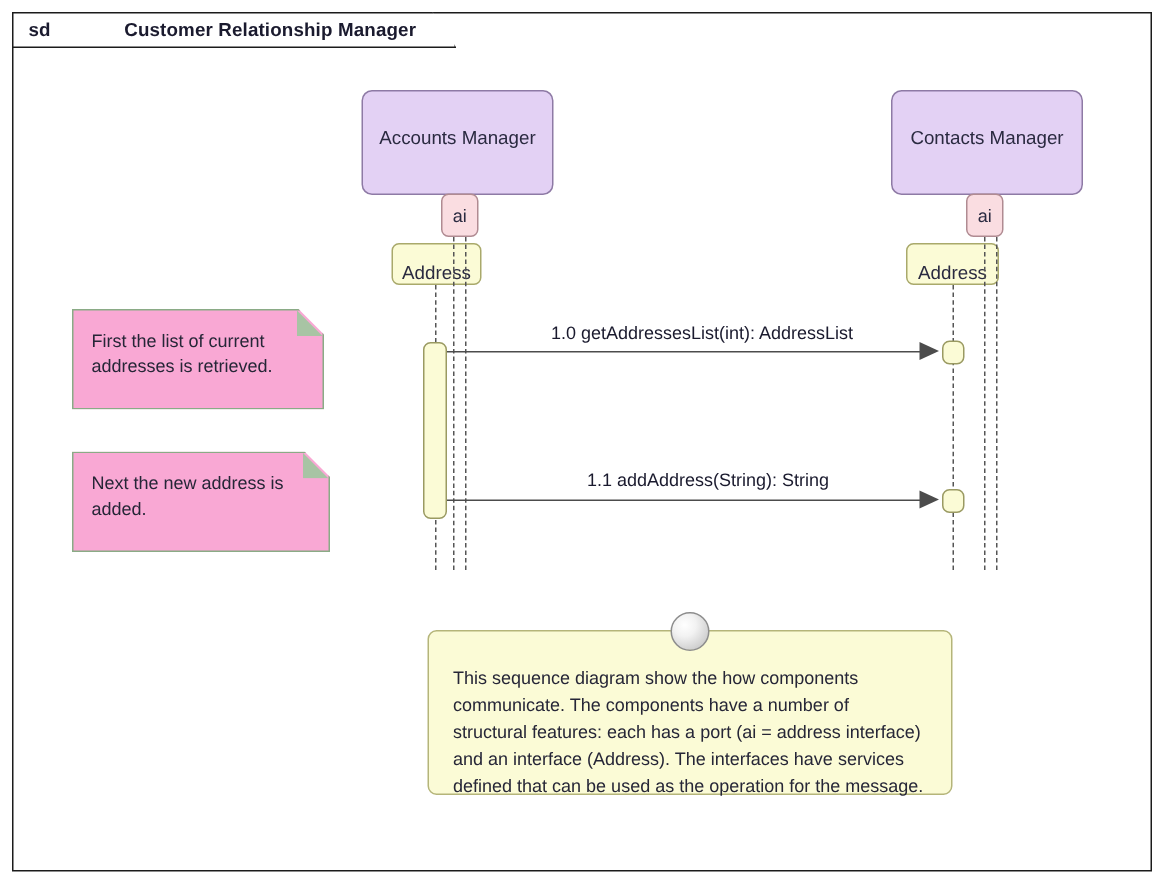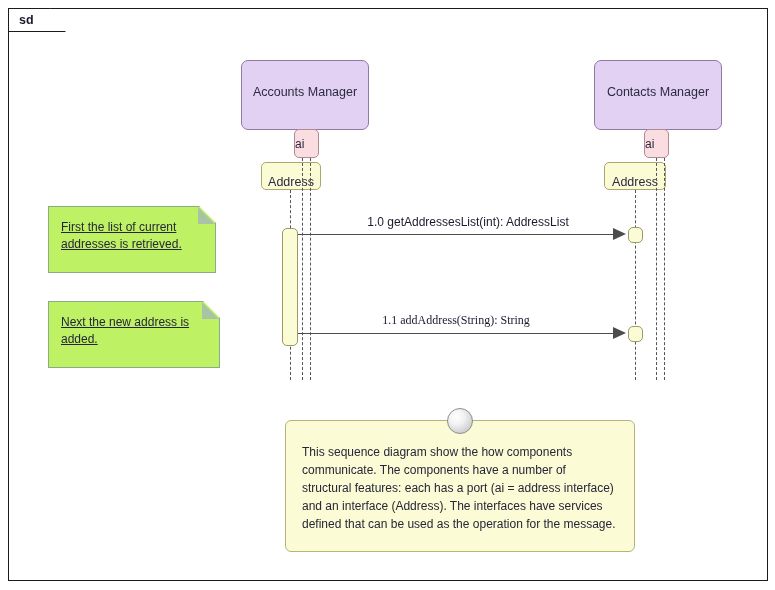--- a/index.html
+++ b/index.html
@@ -71,21 +71,21 @@
   .port-box {
     position: absolute;
     box-sizing: border-box;
     background: #fadde1;
     border: 1px solid #b08b92;
     border-radius: 5px;
     font-size: 12px;
     color: #2a2a40;
     display: flex;
     align-items: center;
-    justify-content: flex-start;
+    justify-content: center;
   }
   .iface-box {
     position: absolute;
     box-sizing: border-box;
     background: #fbfbd6;
     border: 1px solid #a9a96b;
     border-radius: 5px;
     font-size: 12.5px;
     color: #2a2a40;
     display: flex;
@@ -141,24 +141,23 @@
   
   .note {
     position: absolute;
     box-sizing: border-box;
     font-size: 12px;
     line-height: 17px;
     color: #262637;
     padding: 12px 12px 8px 12px;
   }
   .note-green {
-    background: #bef264;
+    background: #f9a8d4;
     border: 1px solid #8aab86;
     clip-path: polygon(0 0, calc(100% - 17px) 0, 100% 17px, 100% 100%, 0 100%);
-    text-decoration: underline;
   }
   .note-fold {
     position: absolute;
     top: 0;
     right: 0;
     width: 17px;
     height: 17px;
     background: #a8c4a4;
     clip-path: polygon(0 0, 100% 100%, 0 100%);
   }
@@ -182,20 +181,21 @@
 </style>
 </head>
 <body>
 
 <div id="canvas">
 
   <div class="frame"></div>
 
   <div class="frame-tab">
     <span class="frame-tab-kw">sd</span>
+    <span>Customer Relationship Manager</span>
   </div>
 
   <div class="component-box" style="left:241px; top:60px; width:128px; height:70px;">
     <span>Accounts Manager</span>
   </div>
   <div class="port-box" style="left:294px; top:129px; width:25px; height:29px;">
     <span>ai</span>
   </div>
   <div class="iface-box" style="left:261px; top:162px; width:60px; height:28px;">
     <span>Address</span>
@@ -219,33 +219,33 @@
 
   <div class="lifeline" style="left:635px; top:190px; height:190px;"></div>
   <div class="lifeline" style="left:656px; top:158px; height:222px;"></div>
   <div class="lifeline" style="left:664px; top:158px; height:222px;"></div>
 
   <div class="msg-label" style="left:338px; top:215px; width:260px;">1.0 getAddressesList(int): AddressList</div>
   <div class="msg-line" style="left:298px; top:234px; width:317px;"></div>
   <div class="msg-arrow" style="left:613px; top:228px;"></div>
   <div class="activation-small" style="left:628px; top:227px; width:15px; height:16px;"></div>
 
-  <div class="msg-label" style="left:346px; top:313px; width:220px;font-family:Liberation Serif, serif;">1.1 addAddress(String): String</div>
+  <div class="msg-label" style="left:362px; top:313px; width:220px;">1.1 addAddress(String): String</div>
   <div class="msg-line" style="left:298px; top:333px; width:317px;"></div>
   <div class="msg-arrow" style="left:613px; top:327px;"></div>
   <div class="activation-small" style="left:628px; top:326px; width:15px; height:16px;"></div>
 
   <div class="note note-green" style="left:48px; top:206px; width:168px; height:67px;">
     <div class="note-fold"></div>
     <span>First the list of current addresses is retrieved.</span>
   </div>
 
   <div class="note note-green" style="left:48px; top:301px; width:172px; height:67px;">
     <div class="note-fold"></div>
     <span>Next the new address is added.</span>
   </div>
 
-  <div class="note note-yellow" style="left:285px; top:420px; width:350px; height:132px;">
+  <div class="note note-yellow" style="left:285px; top:420px; width:350px; height:110px;">
     <span>This sequence diagram show the how components communicate. The components have a number of structural features: each has a port (ai = address interface) and an interface (Address). The interfaces have services defined that can be used as the operation for the message.</span>
   </div>
   <div class="note-ball" style="left:447px; top:408px;"></div>
 
 </div>
 
 </body></html>

